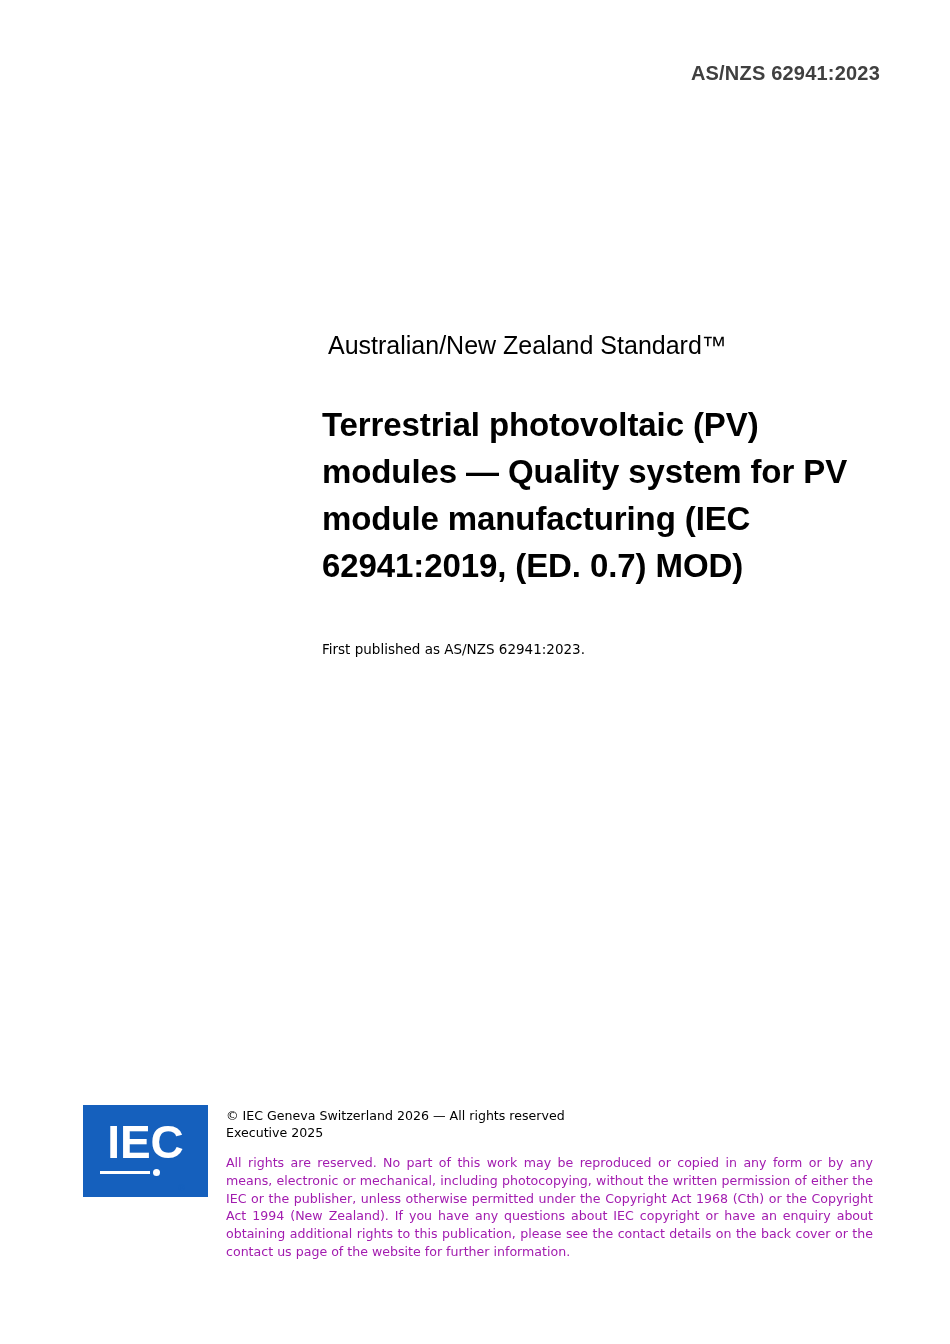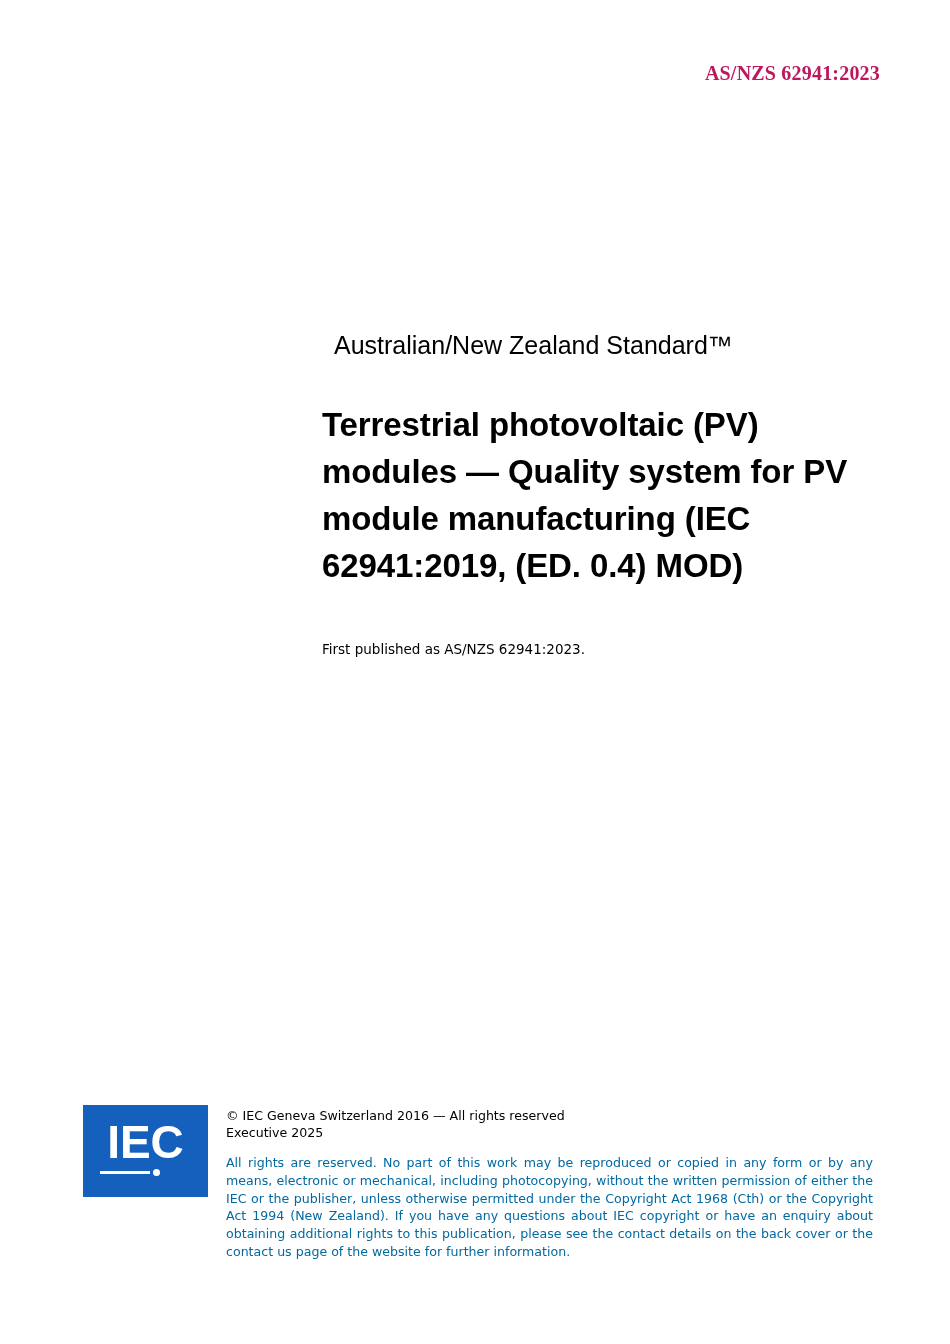--- a/index.html
+++ b/index.html
@@ -15,39 +15,39 @@
     position: relative;
     width: 950px;
     height: 1344px;
     background: #ffffff;
     overflow: hidden;
   }
   .doc-ref {
     position: absolute;
     top: 62px;
     right: 70px;
-    font-family: Liberation Serif, serif;
+    font-family: Liberation Sans, sans-serif;
     font-size: 20px;
     font-weight: bold;
     letter-spacing: 0.2px;
-    color: #be185d;
+    color: #404040;
   }
   .title-block {
     position: absolute;
     left: 322px;
     top: 330px;
     width: 560px;
   }
   .standard-line {
     font-family: "Liberation Sans", sans-serif;
     font-size: 25px;
     font-weight: normal;
     color: #000000;
     line-height: 1.2;
-    margin: 0 0 42px 12px;
+    margin: 0 0 42px 6px;
   }
   .main-title {
     font-family: "Liberation Sans", sans-serif;
     font-size: 33px;
     font-weight: bold;
     line-height: 1.42;
     color: #000000;
     margin: 0;
     letter-spacing: -0.1px;
   }
@@ -124,48 +124,48 @@
     line-height: 1.38;
     color: #000000;
   }
   .copyright-block {
     margin-bottom: 12px;
   }
   .rights-text {
     font-family: "DejaVu Sans", sans-serif;
     font-size: 12.6px;
     line-height: 1.42;
-    color: #0369a1;
+    color: #a21caf;
     text-align: justify;
   }
 </style>
 </head>
 <body>
 
 <div class="page">
 
   <div class="doc-ref">AS/NZS 62941:2023</div>
 
   <div class="title-block">
     <div class="standard-line">Australian/New Zealand Standard™</div>
-    <div class="main-title">Terrestrial photovoltaic (PV) modules — Quality system for PV module manufacturing (IEC 62941:2019, (ED. 0.4) MOD)</div>
+    <div class="main-title">Terrestrial photovoltaic (PV) modules — Quality system for PV module manufacturing (IEC 62941:2019, (ED. 0.7) MOD)</div>
     <div class="first-published">First published as AS/NZS 62941:2023.</div>
   </div>
 
   <div class="footer">
     <div class="footer-inner">
       <div class="iec-logo">
         <div class="iec-text">IEC</div>
         <div class="iec-underline"></div>
         <div class="iec-dot"></div>
         <div class="iec-reg">®</div>
       </div>
       <div class="footer-text">
         <div class="copyright-block">
-          <div class="copyright-line">© IEC Geneva Switzerland 2016 — All rights reserved</div>
+          <div class="copyright-line">© IEC Geneva Switzerland 2026 — All rights reserved</div>
           <div class="copyright-line">Executive 2025</div>
         </div>
         <div class="rights-text">All rights are reserved. No part of this work may be reproduced or copied in any form or by any means, electronic or mechanical, including photocopying, without the written permission of either the IEC or the publisher, unless otherwise permitted under the Copyright Act 1968 (Cth) or the Copyright Act 1994 (New Zealand). If you have any questions about IEC copyright or have an enquiry about obtaining additional rights to this publication, please see the contact details on the back cover or the contact us page of the website for further information.</div>
       </div>
     </div>
   </div>
 
 </div>
 
 </body></html>

